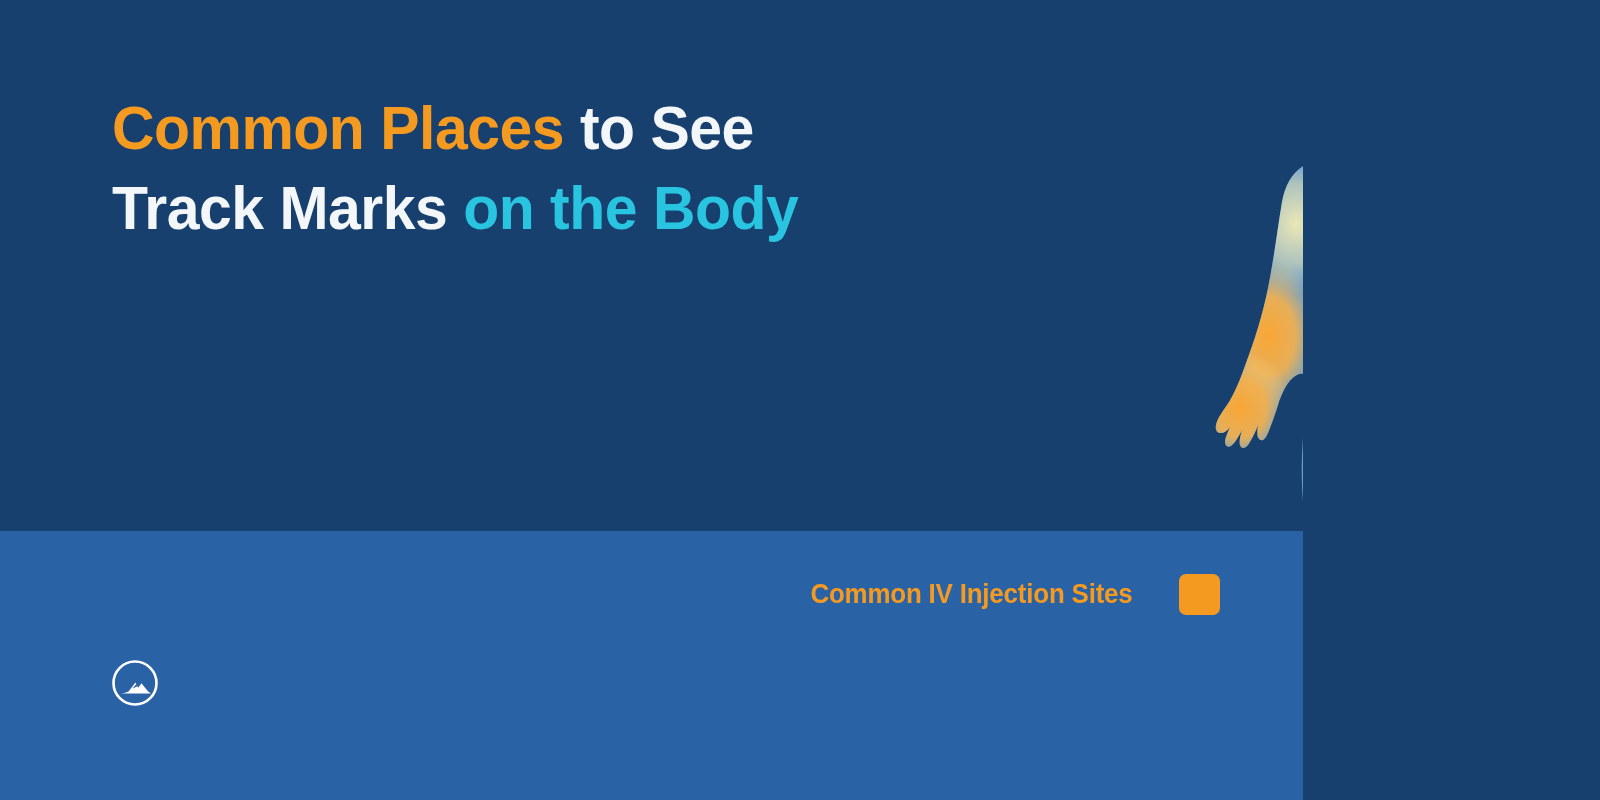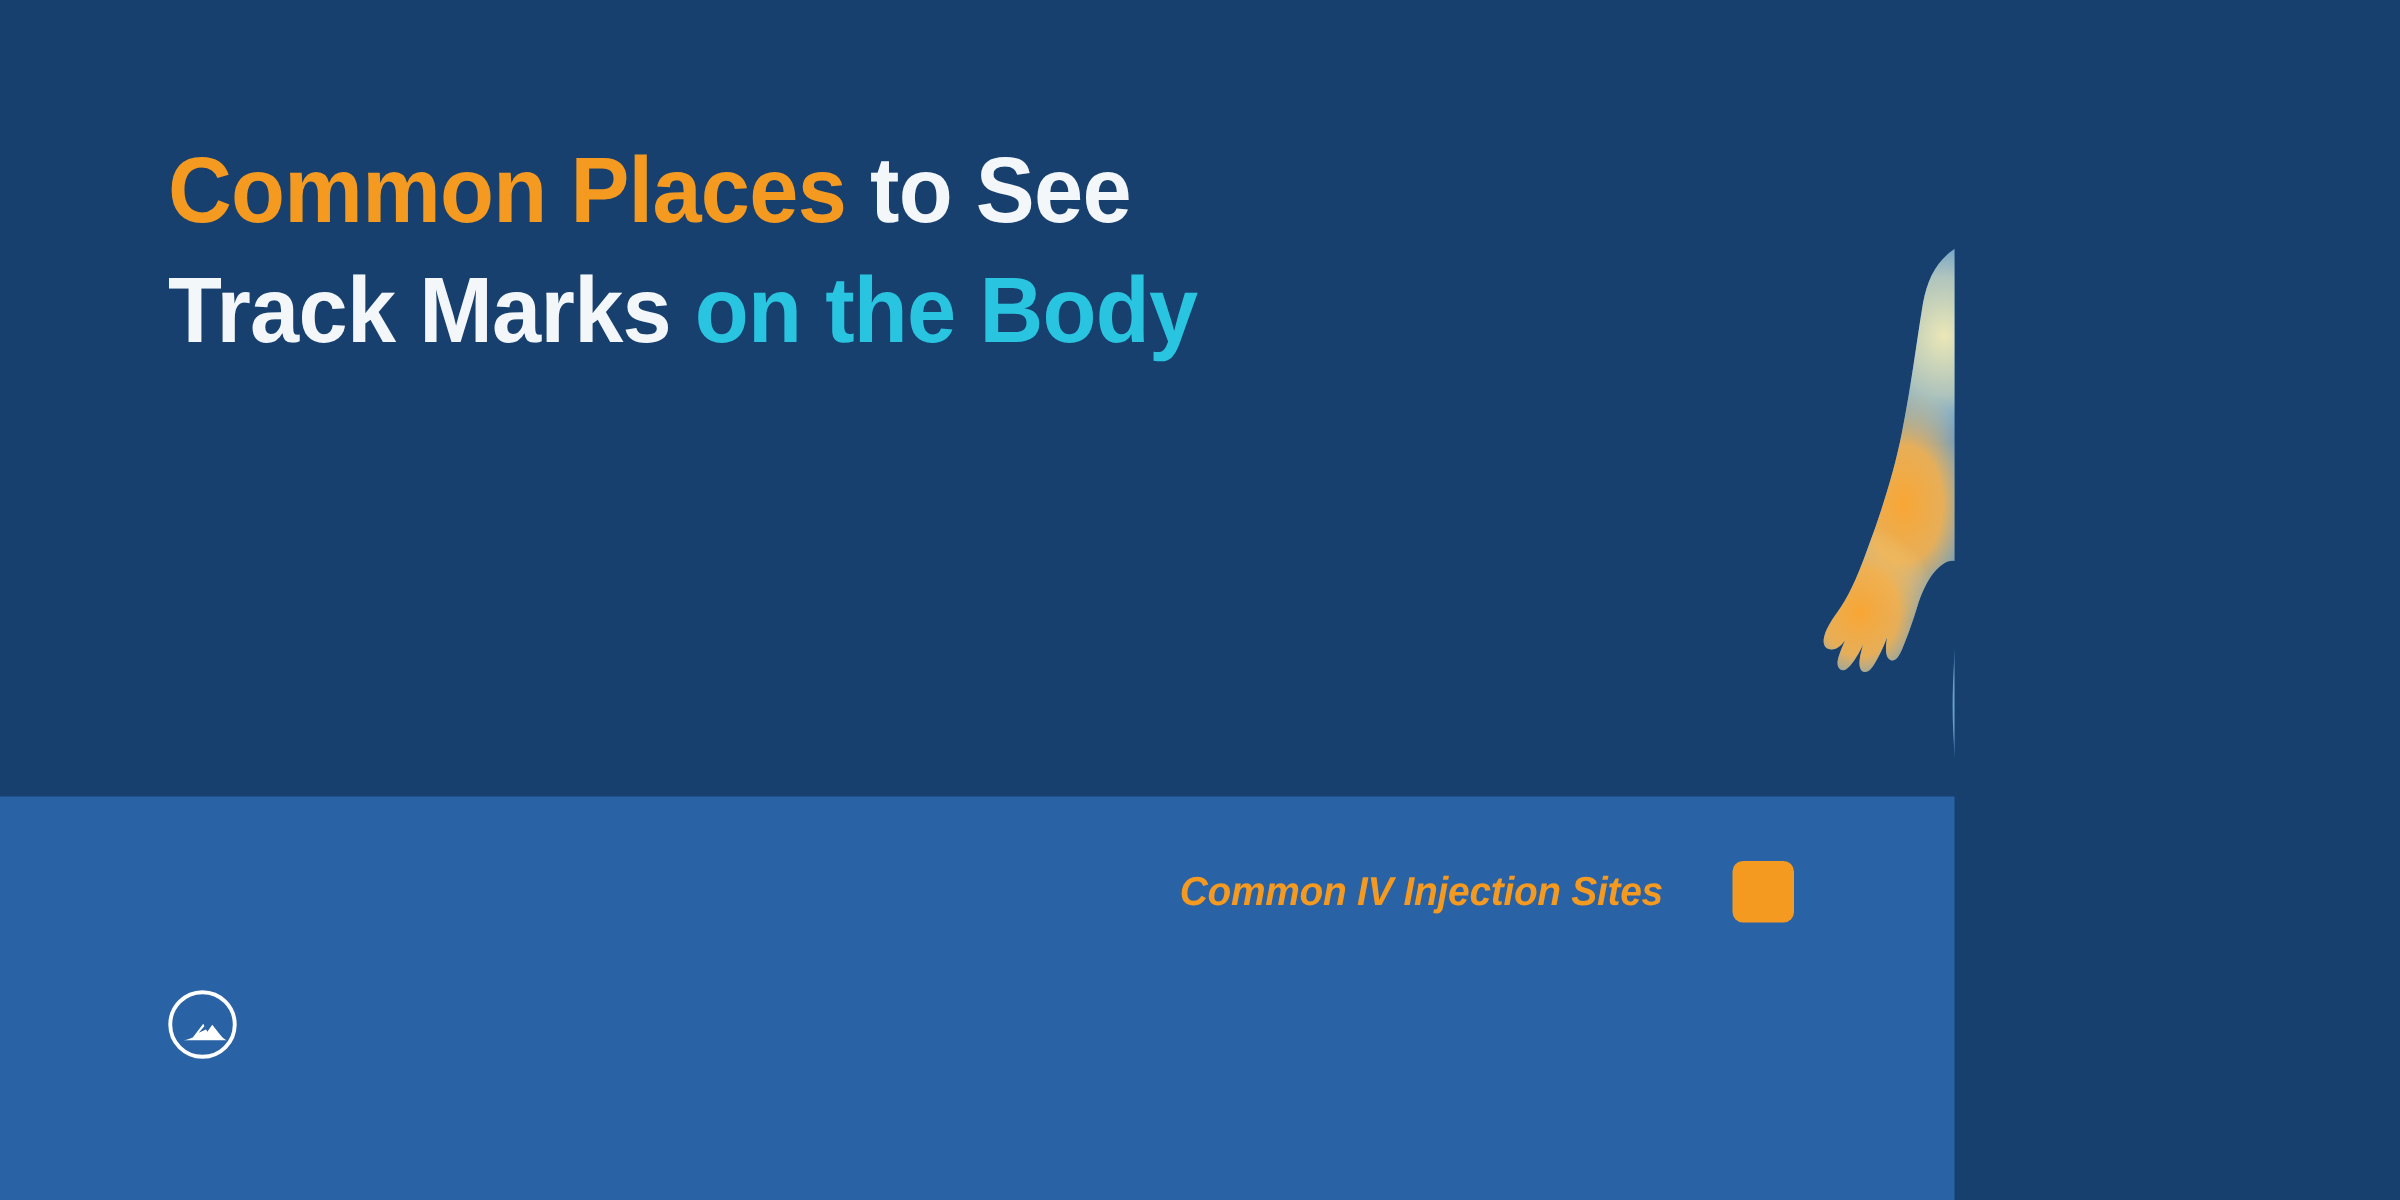--- a/index.html
+++ b/index.html
@@ -31,21 +31,21 @@
     transform-origin:left top;
     white-space:nowrap;
   }
   .headline .ln{display:block;}
   .t-orange{color:#F59A20;}
   .t-white{color:#F4F7FA;}
   .t-cyan{color:#29C5E0;}
 
   
   .legend{
-    position:absolute;left:536px;top:566px;width:660px;font-style:italic;
+    position:absolute;left:560px;top:566px;width:660px;
   }
   .legend-row{
     display:flex;align-items:center;justify-content:flex-end;
     height:56px;margin-bottom:24px;
   }
   .legend-label{
     font-weight:bold;font-size:27px;letter-spacing:-0.2px;
     white-space:nowrap;text-align:right;
     transform:scaleX(0.96);transform-origin:right center;
   }

